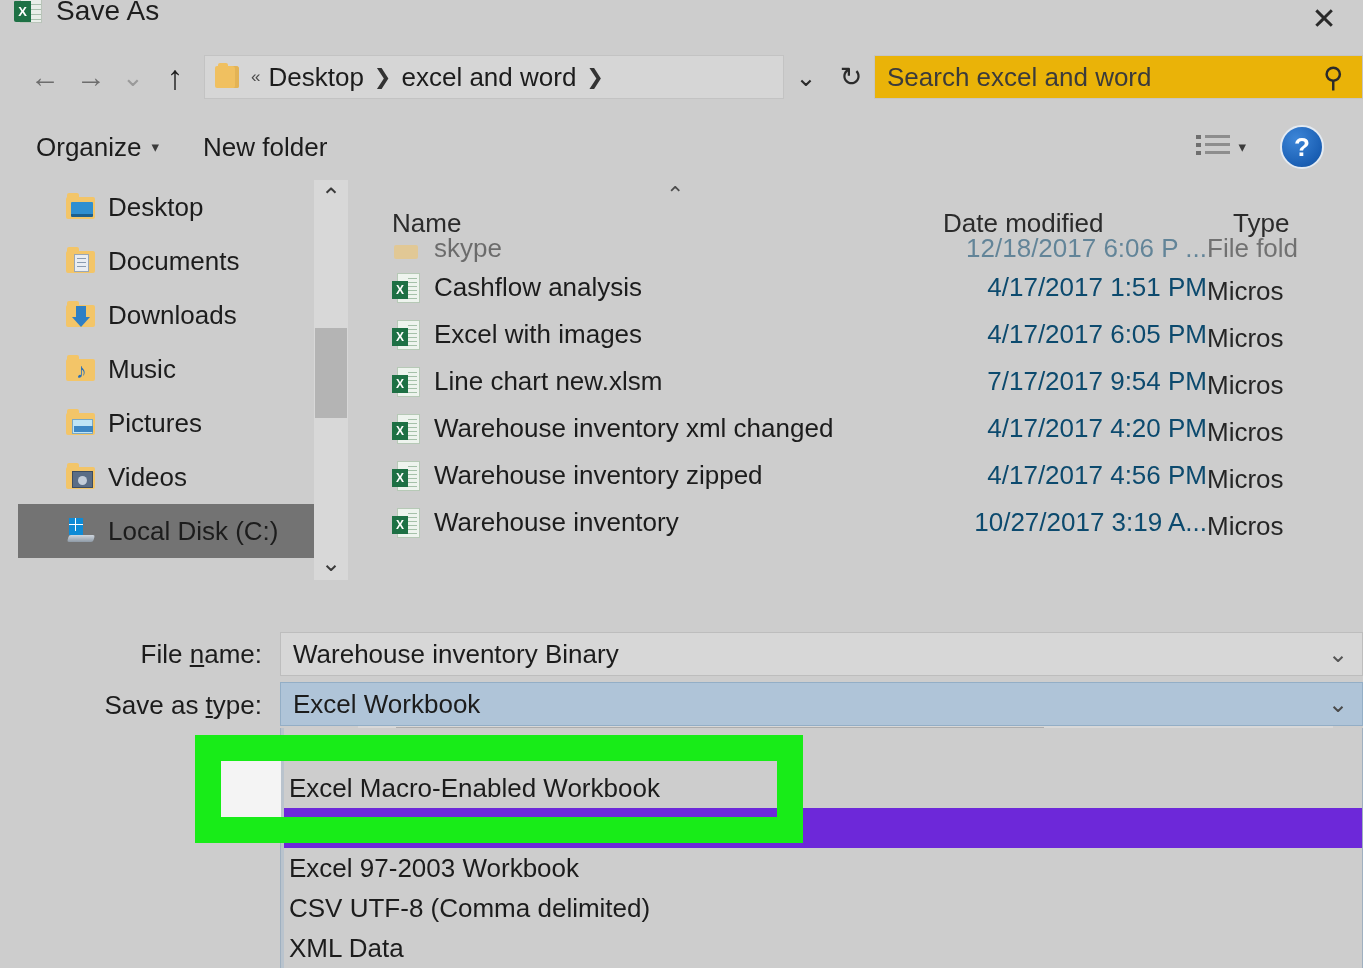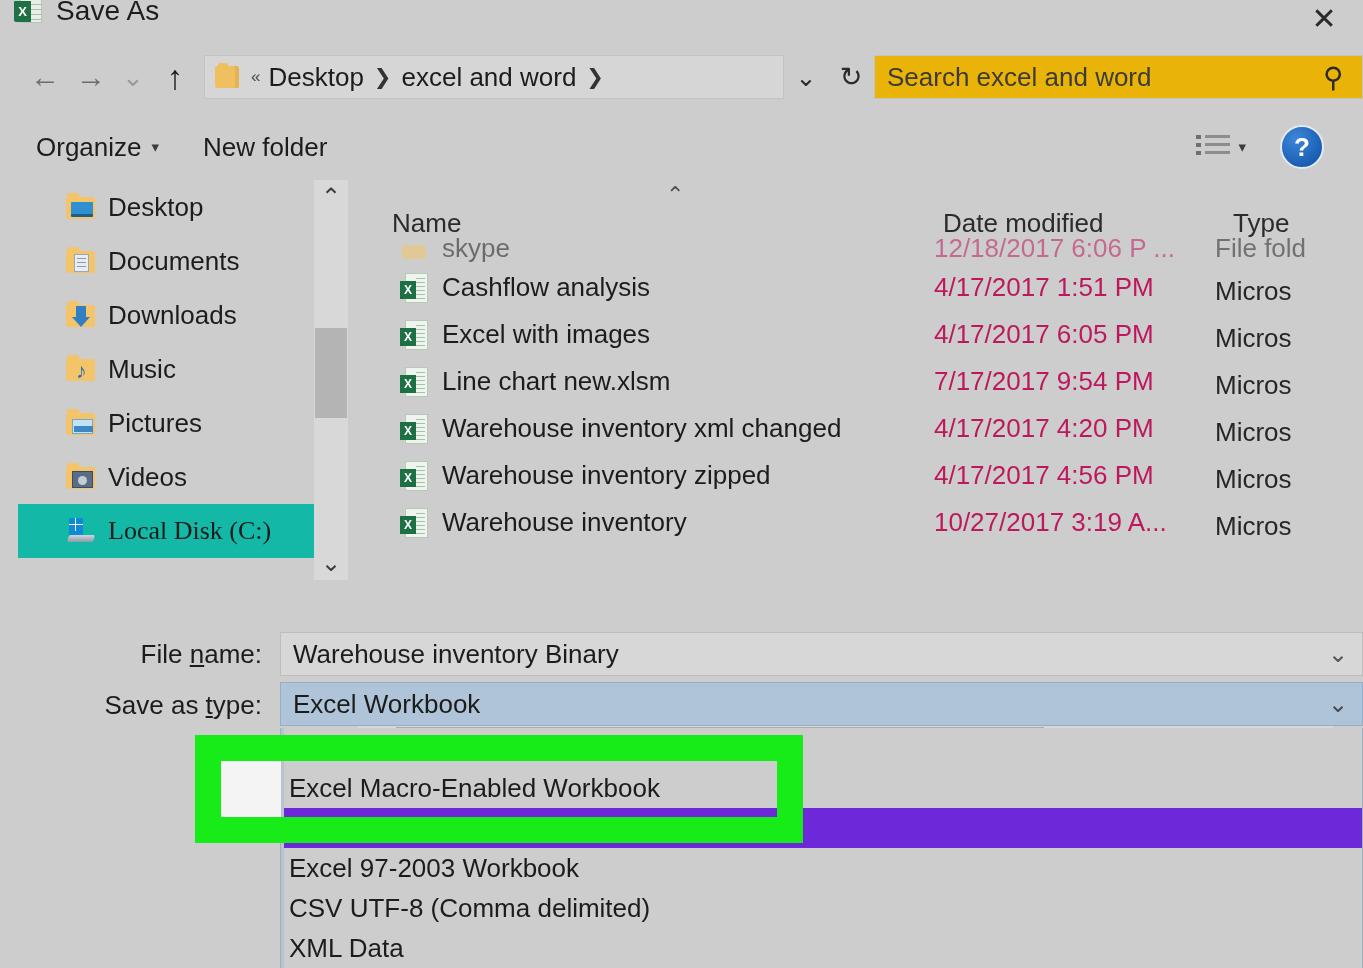--- a/index.html
+++ b/index.html
@@ -124,21 +124,21 @@
   }
   
   .navpane {
     position: absolute; left: 18px; top: 0; width: 330px; height: 400px;
     background: #cdcdcd; overflow: hidden;
   }
   .nav-item {
     height: 54px; display: flex; align-items: center; padding-left: 48px;
     font-size: 26px; color: #1c1c1c; white-space: nowrap;
   }
-  .nav-item.selected { background: #14b8a6; font-family: Liberation Serif, serif; }
+  .nav-item.selected { background: #737373; }
   .nav-ico {
     width: 30px; height: 26px; margin-right: 12px; position: relative; flex: 0 0 auto;
   }
   .folder-base {
     position: absolute; left: 0; top: 3px; width: 29px; height: 22px;
     background: #f3c568; border-radius: 2px;
   }
   .folder-base::before {
     content:""; position:absolute; left:1px; top:-4px; width:12px; height:5px;
     background:#f3c568; border-radius:2px 2px 0 0;
@@ -189,28 +189,28 @@
     position: absolute; left: 308px; top: 2px; font-size: 22px; color: #4d4d4d;
   }
   .fileheader {
     position: absolute; left: 0; top: 20px; width: 1005px; height: 46px;
     display: flex; align-items: center; color: #2b2b2b; font-size: 26px;
   }
   .fh-name { width: 585px; padding-left: 34px; }
   .fh-date { width: 290px; }
   .fh-type { width: 120px; }
 
-  .filerows { position: absolute; left: 8px; top: 58px; width: 975px; }
+  .filerows { position: absolute; left: 0; top: 58px; width: 975px; }
   .filerow {
     height: 47px; display: flex; align-items: center; font-size: 26px; color: #1c1c1c;
     white-space: nowrap;
   }
   .filerow.clipped { height: 26px; overflow: hidden; opacity: .55; align-items: flex-end; }
   .fr-name { width: 585px; display: flex; align-items: center; padding-left: 34px; }
-  .fr-date { width: 290px; color: #be185d; }
+  .fr-date { width: 290px; color: #0c4a6e; text-align: right; }
   .fr-type { width: 130px; color: #262626; overflow: hidden; margin-top: 8px; }
 
   .xls-ico {
     width: 28px; height: 30px; position: relative; margin-right: 14px; flex: 0 0 auto;
   }
   .xls-ico .page {
     position: absolute; left: 5px; top: 0; width: 23px; height: 30px;
     background: #eef4ee; border: 1px solid #b6c9b6;
   }
   .xls-ico .page::before {

